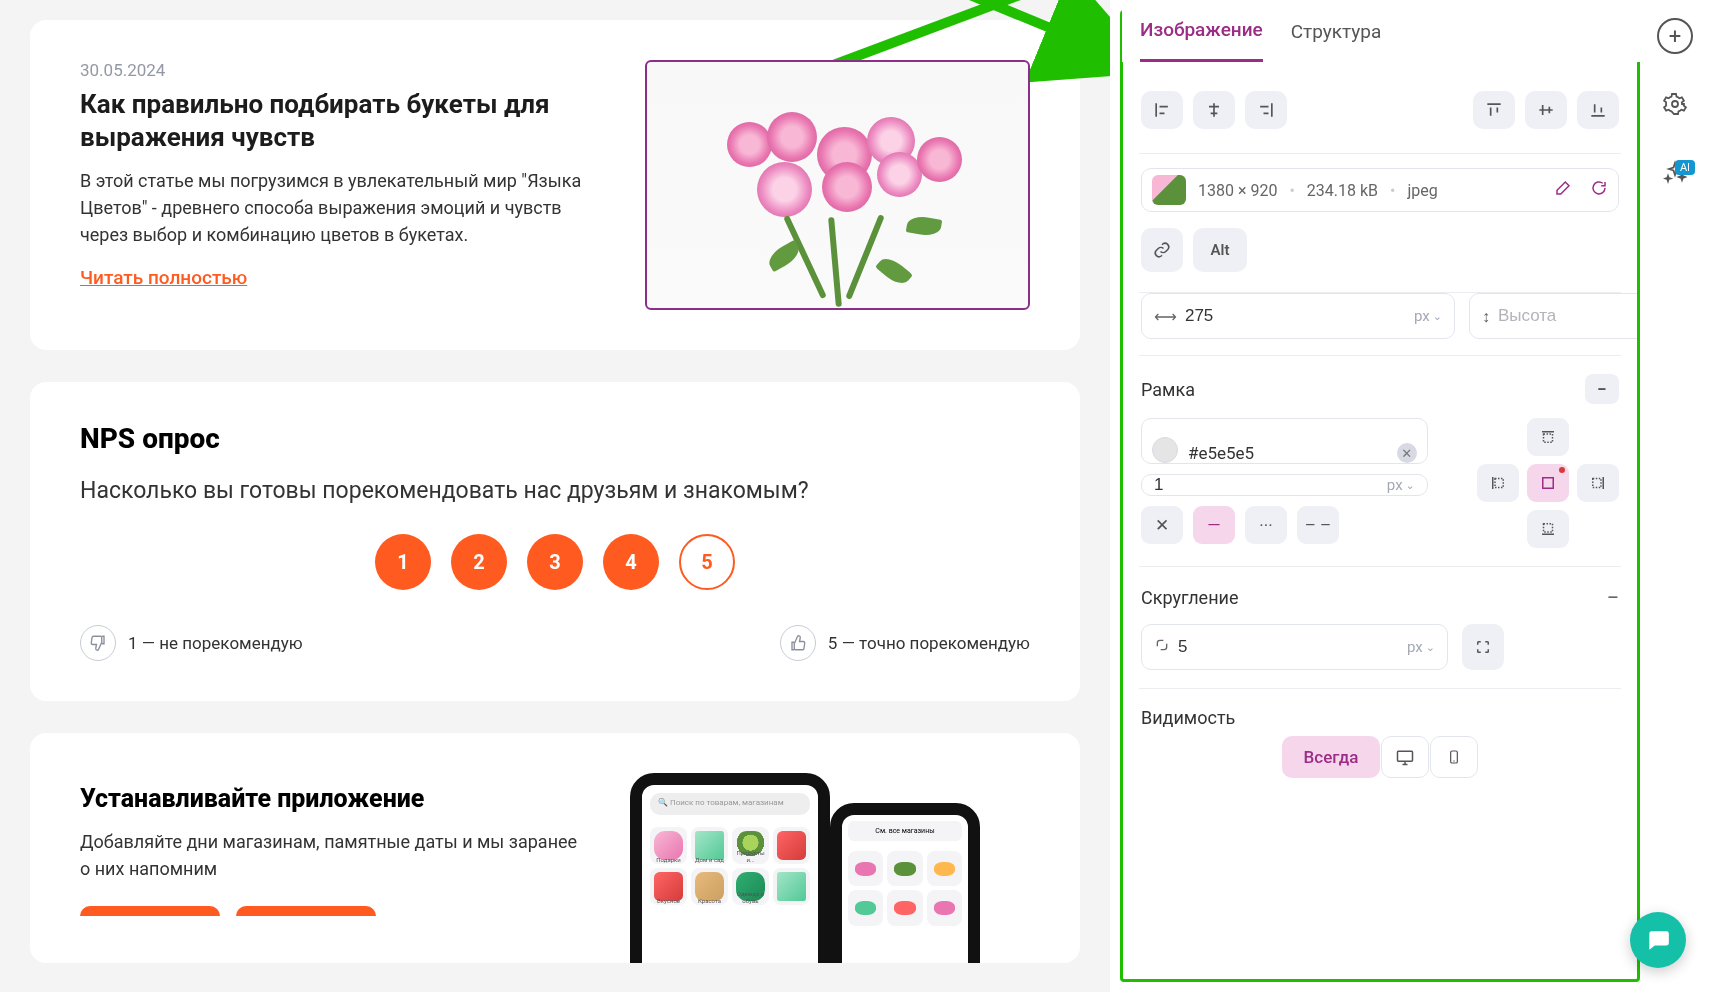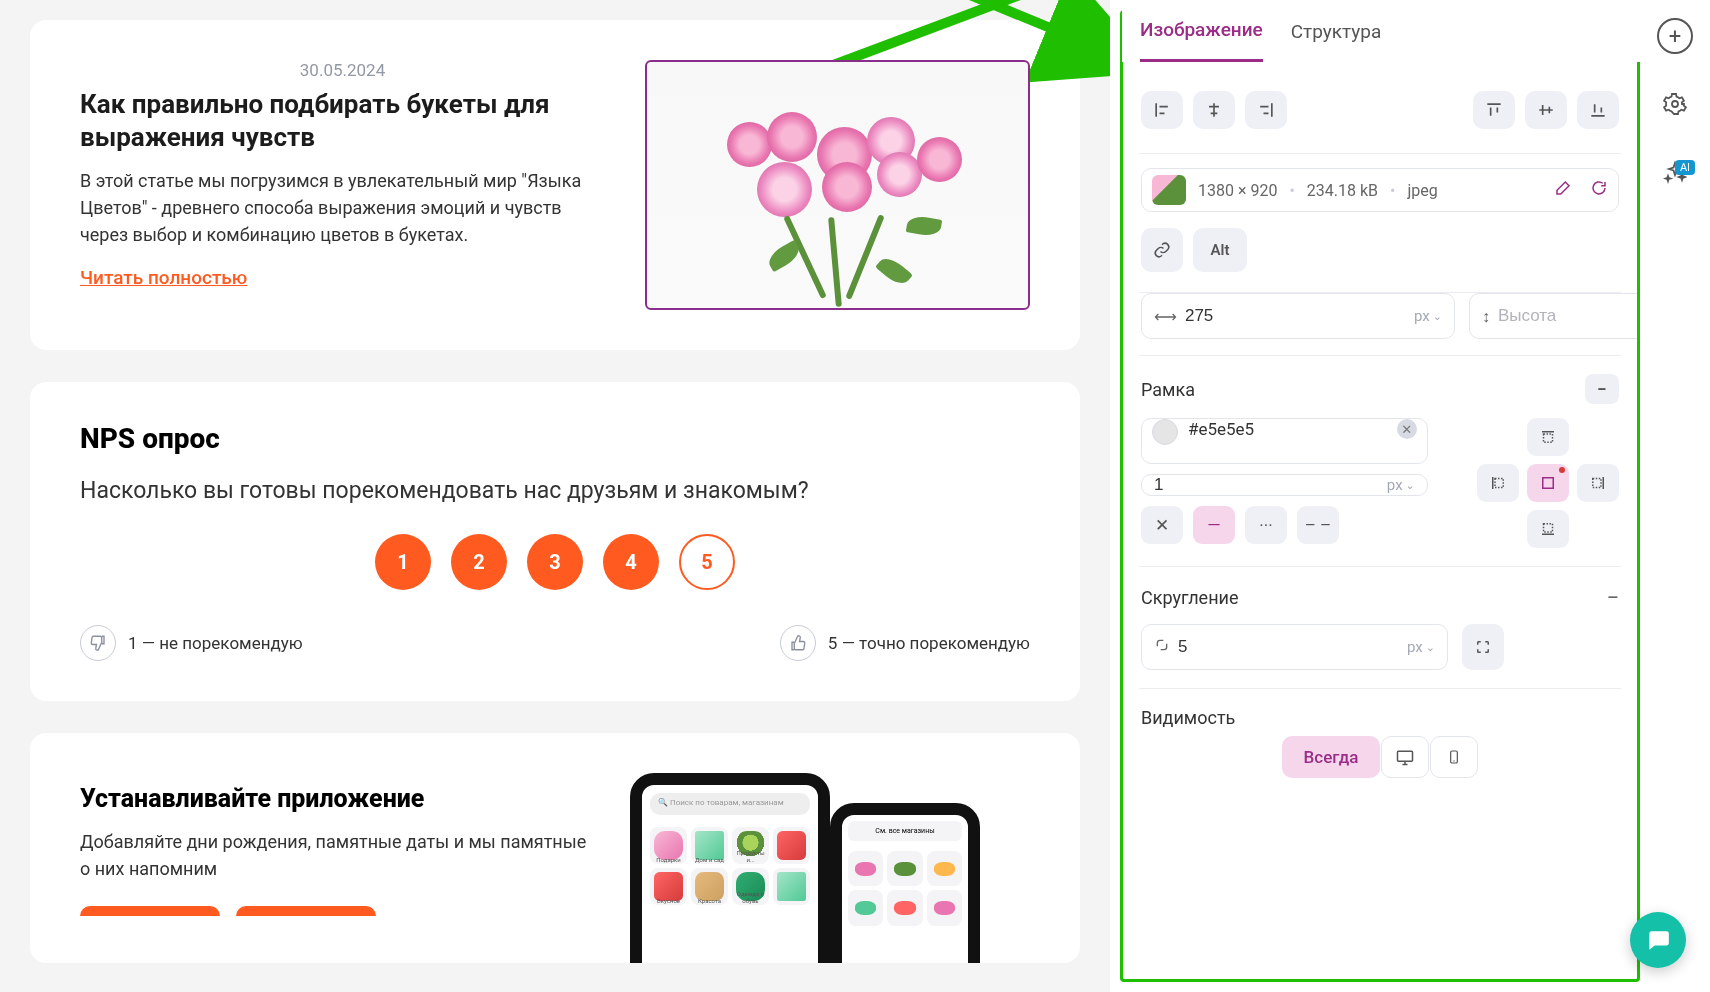--- a/index.html
+++ b/index.html
@@ -21,21 +21,21 @@
     padding: 20px 30px;
   }
   .card {
     background: #fff;
     border-radius: 16px;
     padding: 40px 50px;
     margin-bottom: 32px;
   }
   .article-card { display: flex; gap: 40px; }
   .article-text { flex: 1; }
-  .article-date { color: #9398a5; font-size: 17px; margin-bottom: 8px; text-align: center; }
+  .article-date { color: #9398a5; font-size: 17px; margin-bottom: 8px; }
   .article-title { font-size: 26px; font-weight: 700; line-height: 1.25; margin-bottom: 14px; color: #1c1c1c; }
   .article-desc { font-size: 18px; line-height: 1.5; color: #333; margin-bottom: 18px; }
   .read-more { color: #ff5a1f; font-size: 19px; text-decoration: underline; font-weight: 500; }
   .article-img {
     width: 385px; height: 250px;
     border: 2px solid #8b2d8b;
     border-radius: 6px;
     position: relative;
     background: linear-gradient(180deg, #f8f8f8 0%, #fafafa 100%);
     overflow: hidden;
@@ -162,21 +162,21 @@
     display:flex;align-items:center;padding:0 12px;gap:8px;font-size:17px;
   }
   .field .ic{font-size:16px;color:#666;}
   .field input{border:none;outline:none;flex:1;font-size:17px;color:#333;background:transparent;}
   .field input::placeholder{color:#b3b3bb;}
   .unit{color:#a5a9b5;font-size:15px;display:flex;align-items:center;gap:3px;}
   .unit::after{content:"⌄";font-size:11px;}
 
   .border-row{display:flex;gap:14px;align-items:flex-start;}
   .border-left{flex:0 0 60%;display:flex;flex-direction:column;gap:10px;}
-  .color-field{display:flex;align-items:flex-start;gap:10px;border:1px solid #e3e5ec;border-radius:10px;height:46px;padding:0 10px;}
+  .color-field{display:flex;align-items:flex-end;gap:10px;border:1px solid #e3e5ec;border-radius:10px;height:46px;padding:0 10px;}
   .swatch{width:26px;height:26px;border-radius:50%;background:#e5e5e5;border:1px solid #d7dae2;}
   .clear-dot{width:20px;height:20px;border-radius:50%;background:#d7dae2;color:#777;font-size:13px;display:flex;align-items:center;justify-content:center;cursor:pointer;}
   .border-right{flex:1;display:grid;grid-template-columns:repeat(3,42px);grid-template-rows:repeat(3,38px);gap:8px;justify-content:end;}
   .side-btn{width:42px;height:38px;border-radius:9px;background:#eef0f6;display:flex;align-items:center;justify-content:center;cursor:pointer;font-size:17px;color:#555;}
   .side-btn.sel{background:#f5d6ea;}
   .style-row{display:flex;gap:10px;}
   .style-btn{width:42px;height:38px;border-radius:9px;background:#eef0f6;display:flex;align-items:center;justify-content:center;cursor:pointer;color:#555;}
   .style-btn.sel{background:#f5d6ea;color:#9b2d87;}
 
   .round-row{display:flex;gap:14px;}
@@ -275,21 +275,21 @@
             </svg>
         </span>
         <span>5 — точно порекомендую</span>
       </div>
     </div>
   </div>
 
   <div class="card install-card">
     <div class="install-text">
       <div class="install-title">Устанавливайте приложение</div>
-      <div class="install-desc">Добавляйте дни рождения, памятные даты и мы памятные о них напомним</div>
+      <div class="install-desc">Добавляйте дни магазинам, памятные даты и мы заранее о них напомним</div>
       <div style="display:flex;gap:16px;">
         <div style="width:140px;height:10px;background:#ff5a1f;border-radius:10px 10px 0 0;"></div>
         <div style="width:140px;height:10px;background:#ff5a1f;border-radius:10px 10px 0 0;"></div>
       </div>
     </div>
     <div class="phones">
       <div class="phone ph1">
         <div class="ph-search">🔍 <span>Поиск по товарам, магазинам</span></div>
         <div class="ph-grid">
           <div class="tile t-pink">

